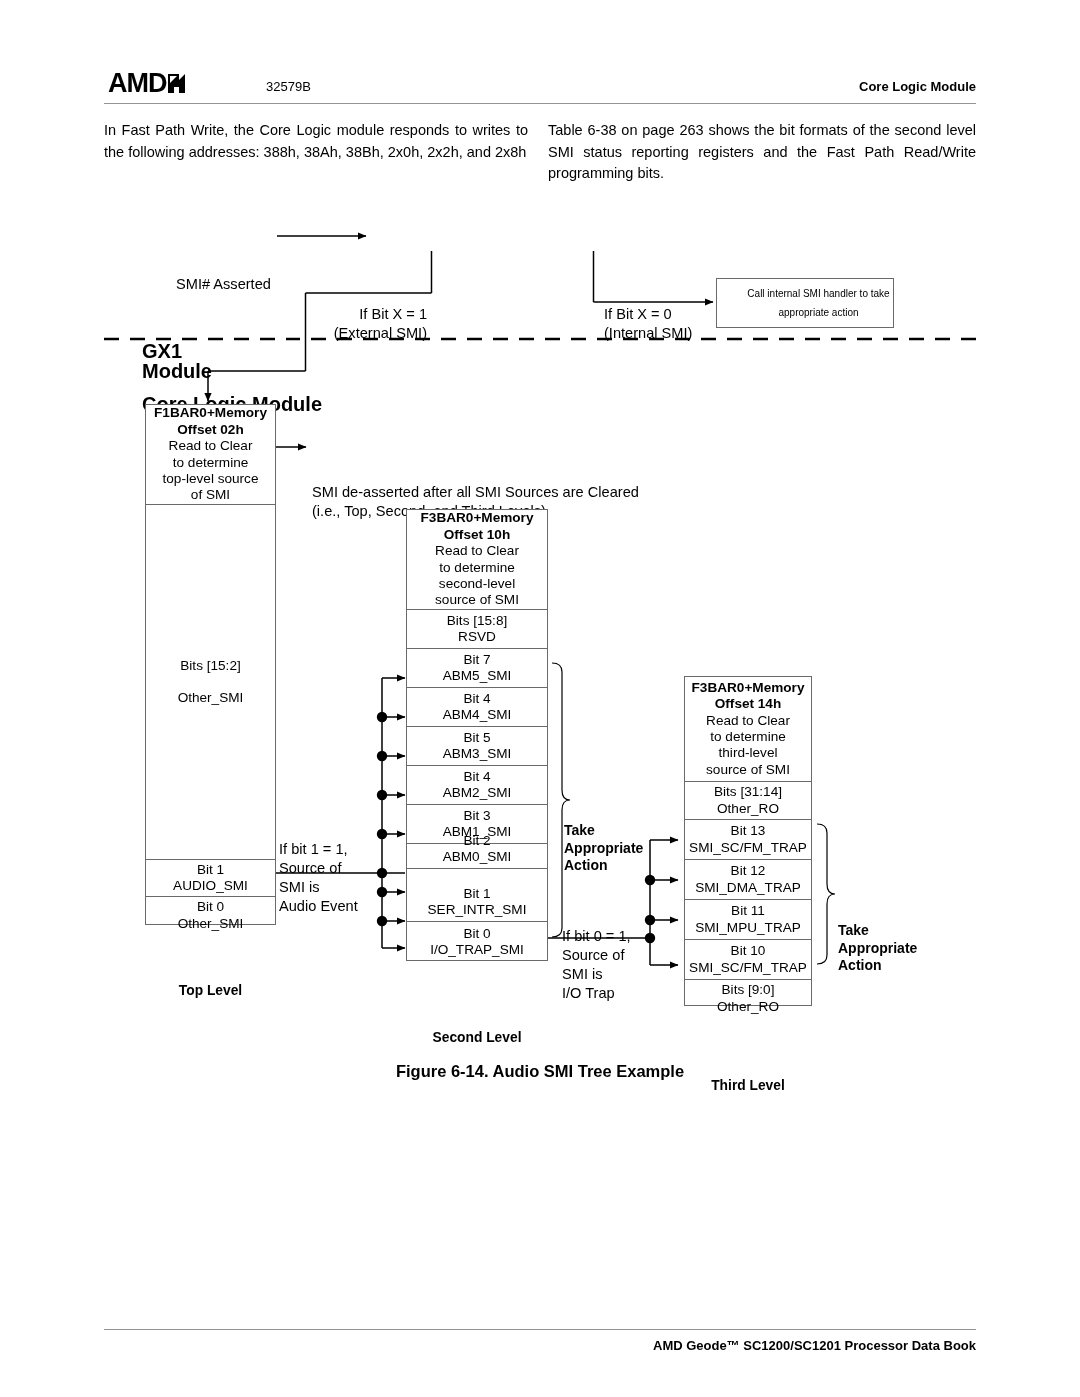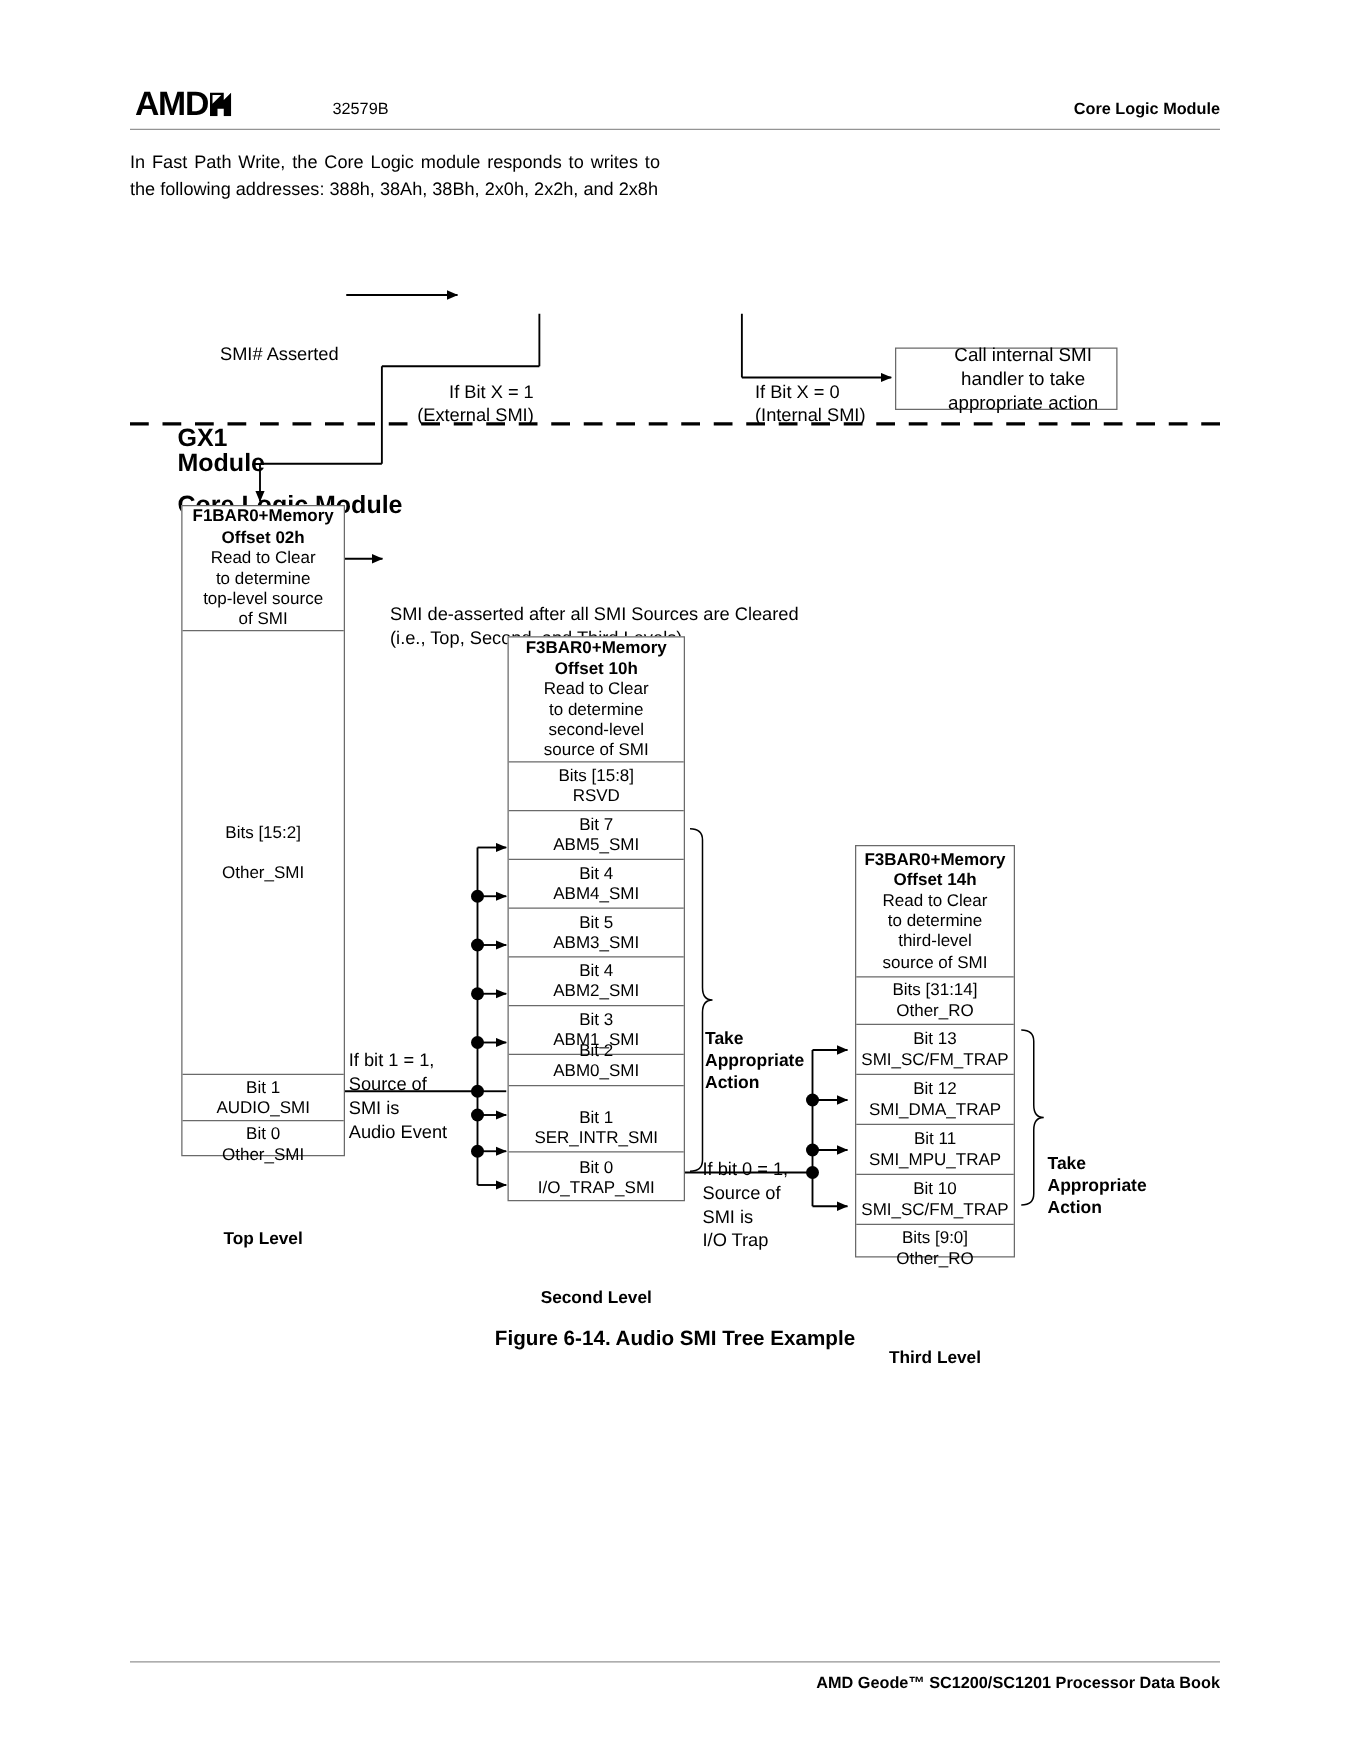--- a/index.html
+++ b/index.html
@@ -124,20 +124,23 @@
       </svg>
     </span>
   </div>
   <div class="hdr-docnum">32579B</div>
   <div class="hdr-right">Core Logic Module</div>
   <div class="hdr-rule"></div>
 
   <div class="col left">
     <p>In Fast Path Write, the Core Logic module responds to writes to the following addresses: 388h, 38Ah, 38Bh, 2x0h, 2x2h, and 2x8h</p>
   </div>
+  <div class="col right">
+    <p>Table 6-38 on page 263 shows the bit formats of the second level SMI status reporting registers and the Fast Path Read/Write programming bits.</p>
+  </div>
 
   <div class="diagram">
 
     <svg width="1080" height="1397">
       <defs>
         <marker id="arr" markerWidth="9" markerHeight="8" refX="8.5" refY="4" orient="auto" markerUnits="userSpaceOnUse">
           <path d="M0,0.2 L9,4 L0,7.8 Z" fill="#000"></path>
         </marker>
       </defs>
       <g stroke="#000" stroke-width="1.5" fill="none">
@@ -200,21 +203,21 @@
     </svg>
 
     <div class="lbl big" style="left:176px; top:227px;">SMI# Asserted</div>
 
 
     <div class="lbl big" style="left:319px; top:257px; width:108px; text-align:right;">If Bit X = 1
 (External SMI)</div>
     <div class="lbl big" style="left:604px; top:257px; width:112px; text-align:left;">If Bit X = 0
 (Internal SMI)</div>
 
-    <div class="dbox" style="left:716px; top:278px; width:178px; height:50px; font-size:15px; line-height:19px;padding-left:27px;">Call internal SMI handler
+    <div class="dbox" style="left:716px; top:278px; width:178px; height:50px; font-size:10px; line-height:19px;padding-left:27px;">Call internal SMI handler
 to take appropriate action</div>
 
     <div class="lbl modname" style="left:142px; top:293px;">GX1
 Module</div>
     <div class="lbl modname" style="left:142px; top:346px;">Core Logic Module</div>
 
     <div class="lbl big" style="left:312px; top:435px;">SMI de-asserted after all SMI Sources are Cleared
 (i.e., Top, Second, and Third Levels)</div>
 
     <div class="regcol" style="left:145px; top:404px; width:131px; height:521px;">

